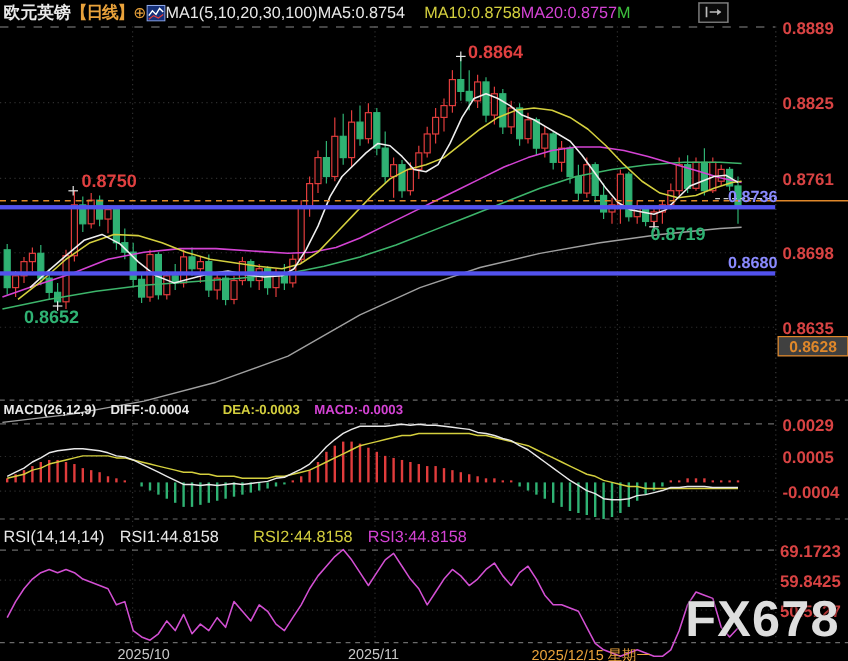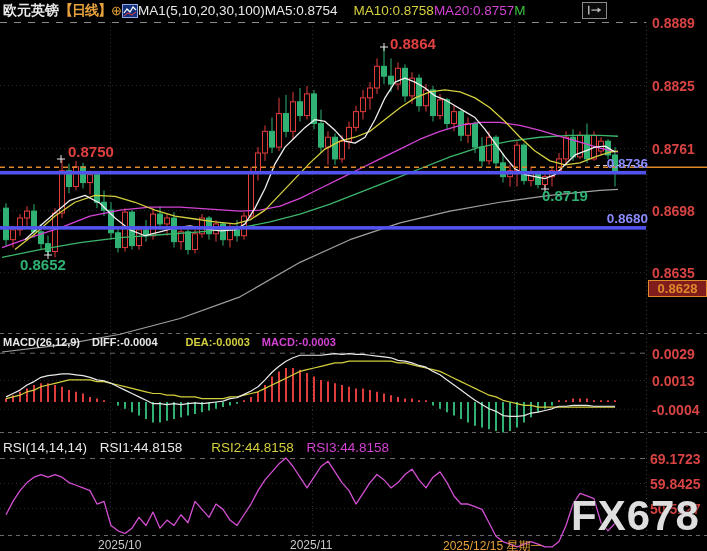--- a/index.html
+++ b/index.html
@@ -15,21 +15,21 @@
   .c-white{color:#e8e8e8;} .c-yellow{color:#d4cf3e;padding-left:16px;} .c-magenta{color:#d443d4;} .c-green{color:#3dc03d;}
   #toolbar{position:absolute;left:582px;top:2px;display:flex;gap:4px;z-index:6;}
   .tool{width:25px;height:17px;border:1px solid #8a8a8a;box-sizing:border-box;background:#0a0a0a;cursor:pointer;}
   #macd-header{position:absolute;left:3px;top:336px;height:15px;z-index:5;font-size:11px;white-space:nowrap;font-weight:bold;}
   #rsi-header{position:absolute;left:3px;top:440px;height:15px;z-index:5;font-size:13.5px;white-space:nowrap;}
   #macd-header span,#rsi-header span{margin-right:9px;}
   .ylab{position:absolute;font-size:14px;font-weight:700;color:#d84343;z-index:4;white-space:nowrap;}
   .ylab-blue{position:absolute;font-size:13.5px;font-weight:700;color:#8a8aff;z-index:4;text-align:right;width:55px;}
   .anno{position:absolute;font-size:15px;font-weight:700;z-index:4;white-space:nowrap;}
   .alertbox{position:absolute;border:1px solid #e0882a;color:#e0882a;font-size:13px;font-weight:700;
-            text-align:center;background:#7f1d1d;z-index:4;}
+            text-align:center;background:#404040;z-index:4;}
   .tlab{position:absolute;top:538px;font-size:12px;color:#c8c8c8;z-index:5;white-space:nowrap;}
   .tlab.highlight{color:#e9a23b;}
   #watermark{position:absolute;left:571px;top:492px;font-size:42px;font-weight:600;color:#dedede;
              z-index:6;letter-spacing:1px;text-shadow:0 0 3px #000;}
 </style>
 </head>
 <body>
 
 <div id="app">
 
@@ -395,21 +395,21 @@
     <div class="tlab highlight" style="left:443px">2025/12/15 星期一</div>
   </div>
 
   <div id="labels">
       <div class="ylab" style="left: 652px; top: 15px;">0.8889</div>
       <div class="ylab" style="left: 652px; top: 78.04px;">0.8825</div>
       <div class="ylab" style="left: 652px; top: 141.08px;">0.8761</div>
       <div class="ylab" style="left: 652px; top: 203.135px;">0.8698</div>
       <div class="ylab" style="left: 652px; top: 265.19px;">0.8635</div>
       <div class="ylab" style="left: 652px; top: 345.7px;">0.0029</div>
-      <div class="ylab" style="left: 652px; top: 372.9px;">0.0013</div>
+      <div class="ylab" style="left: 652px; top: 372.9px;">0.0005</div>
       <div class="ylab" style="left: 652px; top: 401.8px;">-0.0004</div>
       <div class="ylab" style="left: 650px; top: 451px;">69.1723</div>
       <div class="ylab" style="left: 650px; top: 476.004px;">59.8425</div>
       <div class="ylab" style="left: 650px; top: 501.008px;">50.5127</div>
       <div class="ylab-blue" style="left: 593px; top: 155.705px;">0.8736</div>
       <div class="ylab-blue" style="left: 593px; top: 210.865px;">0.8680</div>
       <div class="anno" style="left: 68px; top: 143px; color: rgb(224, 64, 64);">0.8750</div>
       <div class="anno" style="left: 390px; top: 35px; color: rgb(224, 64, 64);">0.8864</div>
       <div class="anno" style="left: 20px; top: 256px; color: rgb(47, 178, 115);">0.8652</div>
       <div class="anno" style="left: 542px; top: 187px; color: rgb(47, 178, 115);">0.8719</div>

